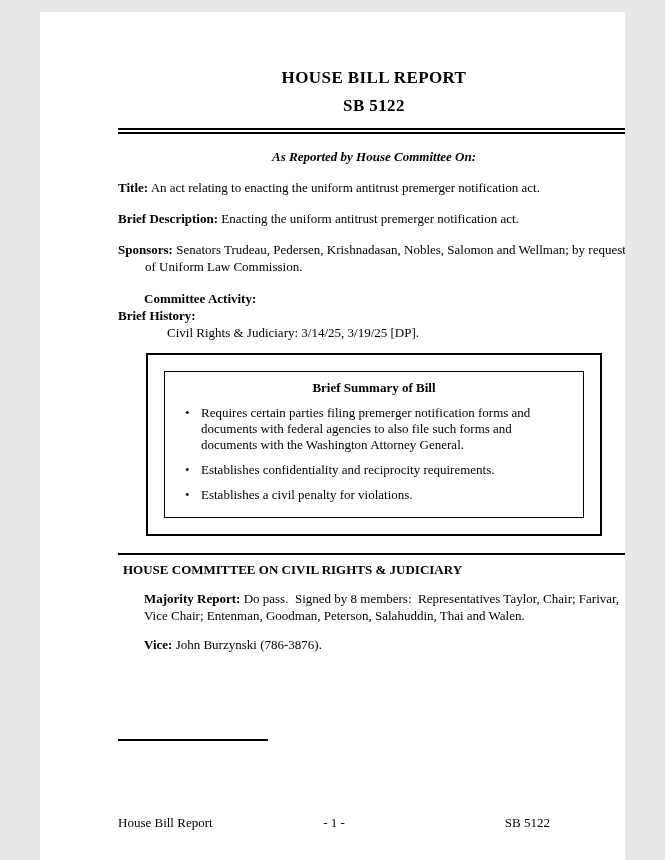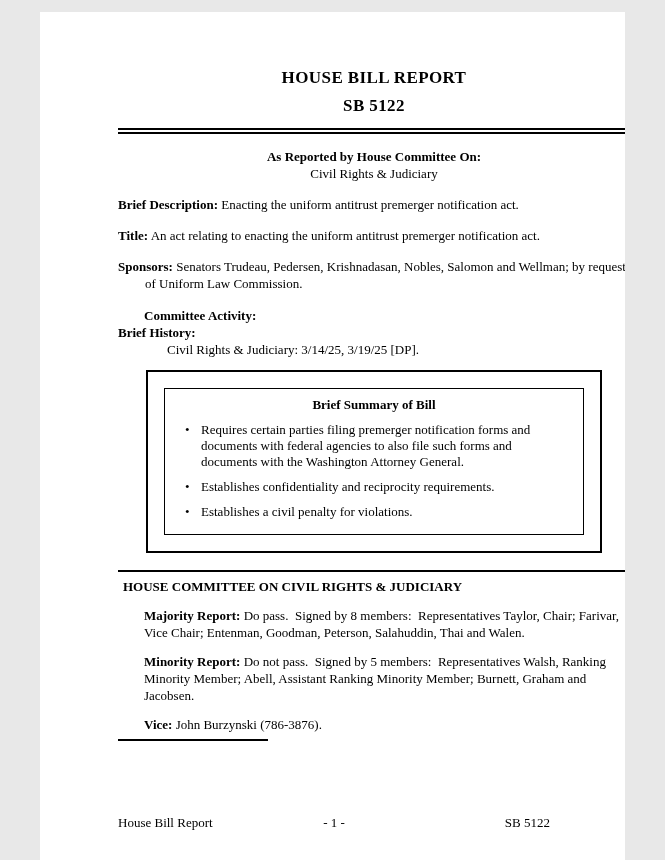--- a/index.html
+++ b/index.html
@@ -29,21 +29,21 @@
     font-size: 17px;
     line-height: 28px;
     letter-spacing: 0.4px;
   }
   .double-rule {
     margin-top: 8px;
     height: 2px;
     border-top: 2px solid #000;
     border-bottom: 2px solid #000;
   }
-  .reported { margin-top: 14px; text-align: center; }
+  .reported { margin-top: 14px; text-align: center; font-style: italic; }
   .para { margin: 14px 0 0 0; white-space: pre-wrap; }
   .hang { padding-left: 27px; text-indent: -27px; }
   .history { margin-top: 15px; }
   .ind1 { margin-left: 26px; }
   .ind2 { margin-left: 49px; }
   .sumbox-outer {
     margin: 12px 28px 0 28px;
     border: 2px solid #000;
     padding: 16px;
   }
@@ -111,26 +111,25 @@
 
     <div class="doc-titles">
       <div>HOUSE BILL REPORT</div>
       <div>SB 5122</div>
     </div>
 
     <div class="double-rule"></div>
 
     <div class="reported">
       <div class="b">As Reported by House Committee On:</div>
-      <div>Civil Rights &amp; Judiciary</div>
     </div>
 
+    <p class="para hang"><span class="b">Title:</span><span> An act relating to enacting the uniform antitrust premerger notification act.</span></p>
+
     <p class="para hang"><span class="b">Brief Description:</span><span> Enacting the uniform antitrust premerger notification act.</span></p>
-
-    <p class="para hang"><span class="b">Title:</span><span> An act relating to enacting the uniform antitrust premerger notification act.</span></p>
 
     <p class="para hang"><span class="b">Sponsors:</span><span> Senators Trudeau, Pedersen, Krishnadasan, Nobles, Salomon and Wellman; by request of Uniform Law Commission.</span></p>
 
     <div class="history">
       <div class="b ind1">Committee Activity:</div>
       <div class="b">Brief History:</div>
       <div class="ind2">Civil Rights &amp; Judiciary: 3/14/25, 3/19/25 [DP].</div>
     </div>
 
     <div class="sumbox-outer">
@@ -150,21 +149,20 @@
         </div>
       </div>
     </div>
 
     <div class="section-rule"></div>
 
     <div class="section-header">HOUSE COMMITTEE ON CIVIL RIGHTS &amp; JUDICIARY</div>
 
     <p class="report-para"><span class="b">Majority Report:</span><span> Do pass.  Signed by 8 members:  Representatives Taylor, Chair; Farivar, Vice Chair; Entenman, Goodman, Peterson, Salahuddin, Thai and Walen.</span></p>
 
-    <p class="report-para"><span class="b">Minority Report:</span><span> Do not pass.  Signed by 5 members:  Representatives Walsh, Ranking Minority Member; Abell, Assistant Ranking Minority Member; Burnett, Graham and Jacobsen.</span></p>
 
     <p class="report-para"><span class="b">Vice:</span><span> John Burzynski (786-3876).</span></p>
 
   </div>
 
   <div class="footnote-rule"></div>
 
 
   <div class="page-footer">
     <span class="footer-left">House Bill Report</span>

